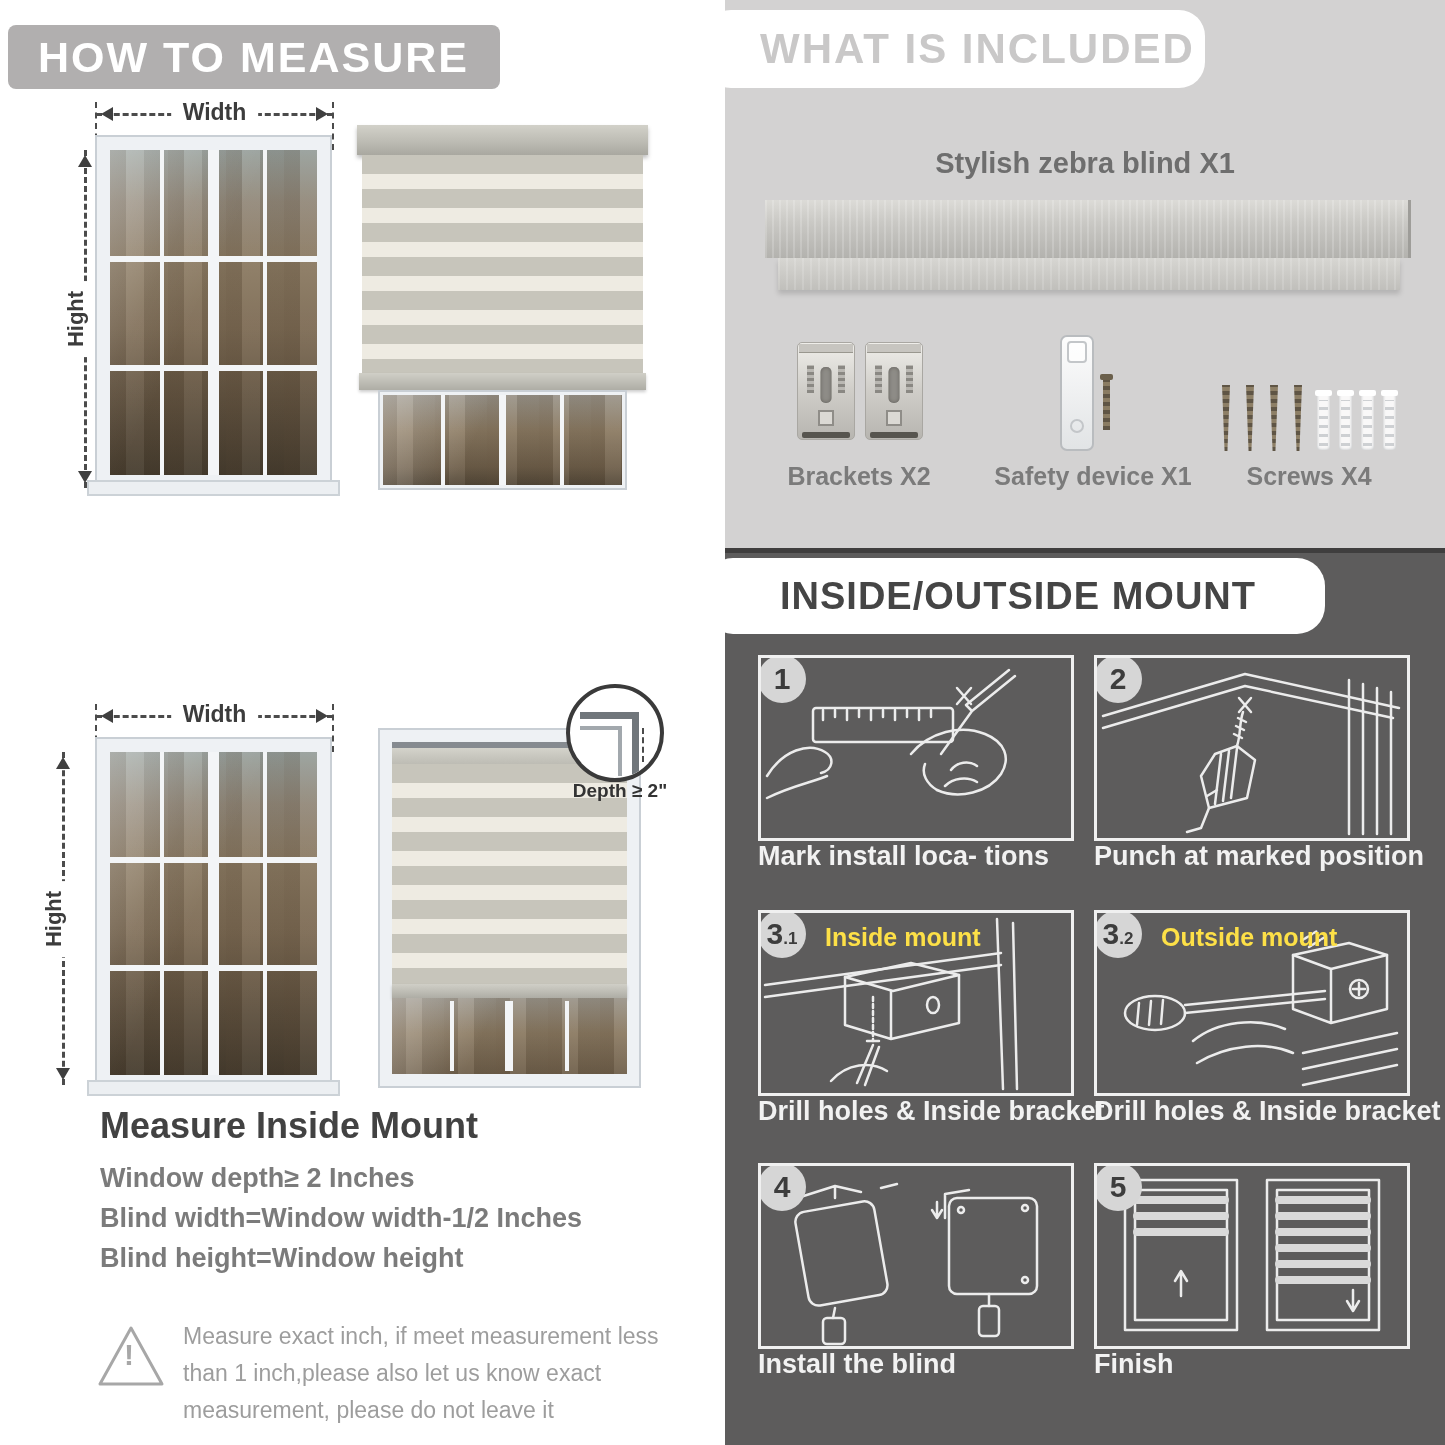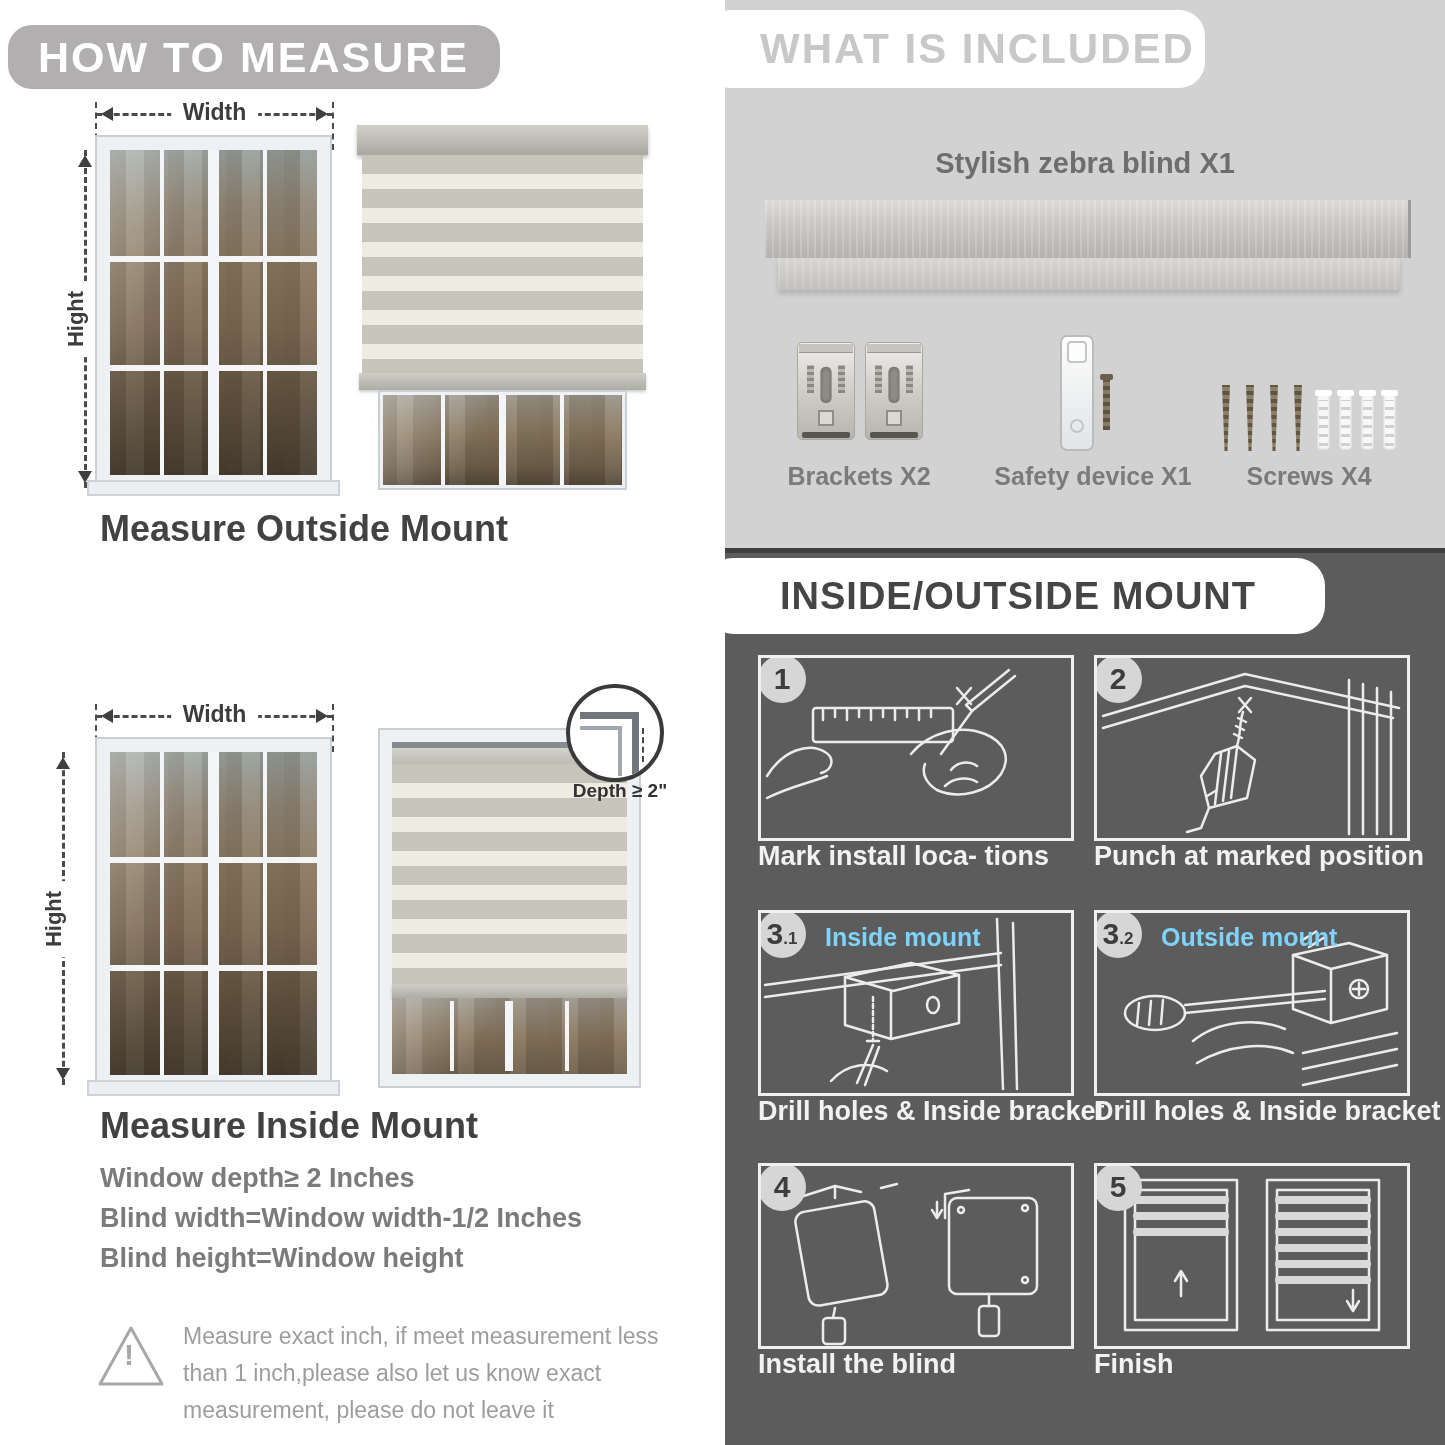--- a/index.html
+++ b/index.html
@@ -2,21 +2,21 @@
 <html><head>
 <meta charset="utf-8">
 <style>
   html,body{margin:0;padding:0;background:#ffffff;}
   .page{position:relative;width:1445px;height:1445px;background:#ffffff;overflow:hidden;
         font-family:"Liberation Sans","DejaVu Sans",sans-serif;}
 
   
   .left-col{position:absolute;left:0;top:0;width:690px;height:1445px;background:#fff;}
   .htm-header{position:absolute;left:8px;top:25px;width:492px;height:64px;background:#b1afaf;
-      border-radius:24px;display:flex;align-items:center;padding-left:30px;box-sizing:border-box;
+      border-radius:8px;display:flex;align-items:center;padding-left:30px;box-sizing:border-box;
       color:#ffffff;font-weight:bold;font-size:43px;letter-spacing:2px;white-space:nowrap;}
 
   .section-heading{position:absolute;font-weight:bold;font-size:36px;color:#424242;white-space:nowrap;}
   .spec-lines{position:absolute;font-weight:bold;font-size:27px;color:#7b7b7b;line-height:40px;white-space:nowrap;}
 
   
   .win{position:absolute;background:#eef1f4;border:2px solid #c9cfd5;box-sizing:border-box;}
   .win .glass{position:absolute;inset:13px;
       background:
         linear-gradient(115deg, rgba(255,255,255,.30) 0%, rgba(255,255,255,.06) 30%, rgba(255,255,255,0) 45%),
@@ -145,21 +145,21 @@
   .mount{position:absolute;left:0;top:548px;width:720px;height:897px;background:#5d5c5c;border-top:5px solid #3f3e3e;box-sizing:border-box;}
   .iom-header{position:absolute;left:-20px;top:5px;width:620px;height:76px;background:#ffffff;border-radius:28px;
       display:flex;align-items:center;padding-left:75px;box-sizing:border-box;
       color:#454545;font-weight:bold;font-size:38px;letter-spacing:1px;white-space:nowrap;}
 
   .step{position:absolute;width:316px;}
   .panel{position:relative;width:316px;height:186px;border:3px solid #f0f0f0;box-sizing:border-box;overflow:hidden;}
   .badge{position:absolute;top:-3px;left:-3px;width:48px;height:48px;border-radius:50%;background:#d6d6d6;
       display:flex;align-items:center;justify-content:center;font-weight:bold;font-size:30px;color:#3d3d3d;z-index:3;}
   .badge .sub{font-size:17px;margin-top:10px;font-weight:bold;}
-  .panel-sub{position:absolute;top:10px;left:64px;font-weight:bold;font-size:25px;color:#7dd3fc;z-index:3;}
+  .panel-sub{position:absolute;top:10px;left:64px;font-weight:bold;font-size:25px;color:#fde047;z-index:3;}
   .caption{display:block;margin-top:0;font-weight:bold;font-size:27px;color:#f2f2f2;white-space:nowrap;}
   .art{position:absolute;inset:0;width:100%;height:100%;}
   .art path,.art line,.art rect,.art circle,.art ellipse,.art polyline{
       stroke:#ececec;stroke-width:2.5;fill:none;stroke-linecap:round;stroke-linejoin:round;}
   .art .thick{stroke-width:8;stroke:#d9d9d9;}
 </style>
 </head>
 <body>
 
 <div class="page">
@@ -188,21 +188,20 @@
     <div class="blind-demo" style="left:362px;top:125px;width:281px;height:365px;">
       <div class="bd-head"></div>
       <div class="bd-fabric"></div>
       <div class="bd-bottom"></div>
       <div class="bd-window">
         <div class="glass2"></div>
         <div class="muntins-v"></div>
       </div>
     </div>
 
-    <div class="section-heading" style="left:100px;top:508px;">Measure Outside Mount</div>
 
     <div class="warrow" style="left:96px;top:715px;width:237px;">
       <span class="ah-l"></span>
       <span class="ah-r"></span>
       <span class="tick-l"></span>
         <span class="tick-r"></span>
       <span class="lbl">Width</span>
     </div>
     <div class="harrow" style="left:62px;top:752px;height:333px;">
       <span class="ah-t"></span>

